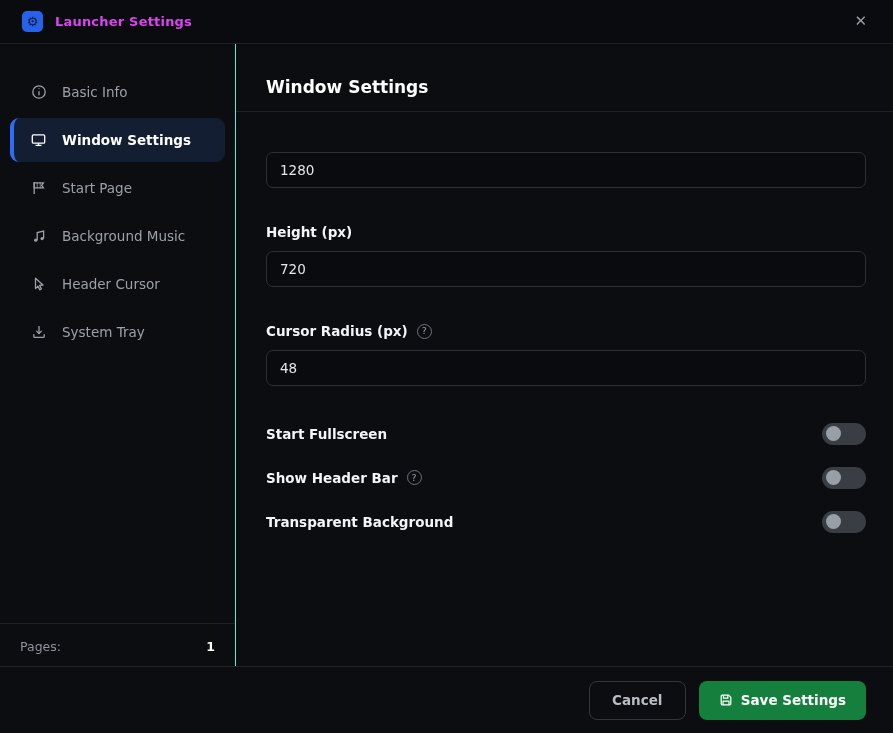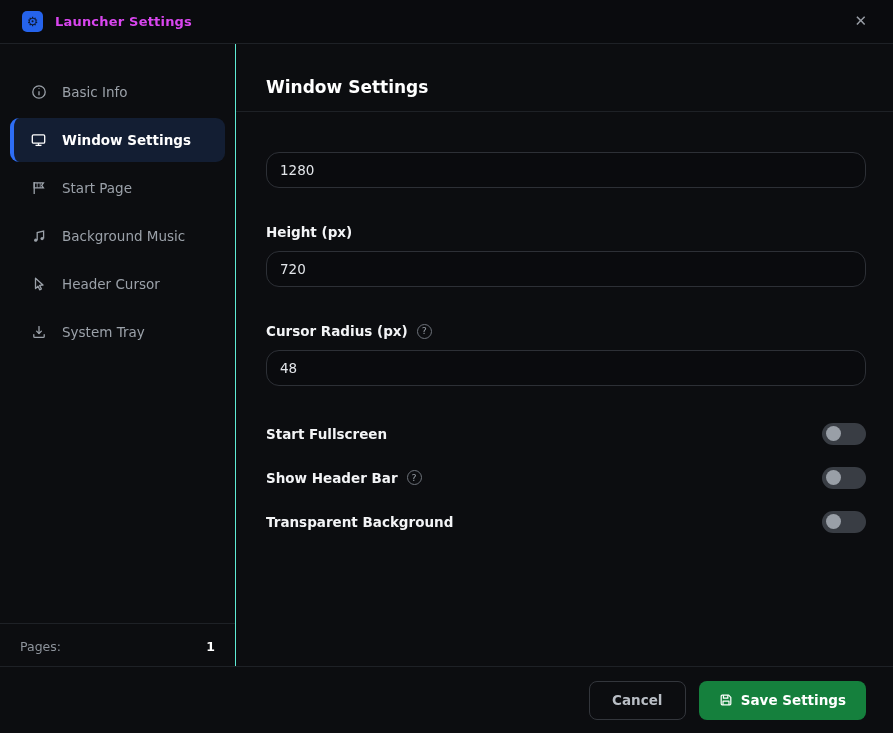--- a/index.html
+++ b/index.html
@@ -85,21 +85,21 @@
 
   .field { margin-bottom:36px; }
   .field-label, .toggle-label {
     display:flex; align-items:center; gap:9px;
     font-size:13.5px; font-weight:bold; color:#f3f4f6;
   }
   .field-label { margin-bottom:11px; }
   .text-input {
     display:block; width:100%; height:36px;
     background:#0a0b0e;
-    border:1px solid #2d3036; border-radius:13px;
+    border:1px solid #2d3036; border-radius:7px;
     color:#e3e6ea; font-size:13.5px;
     padding:0 13px;
     font-family:inherit;
     outline:none;
   }
   .help-icon {
     width:15px; height:15px; border-radius:50%;
     border:1px solid #6d727a;
     color:#9aa0a8; font-size:9.5px; font-weight:normal;
     display:inline-flex; align-items:center; justify-content:center;

